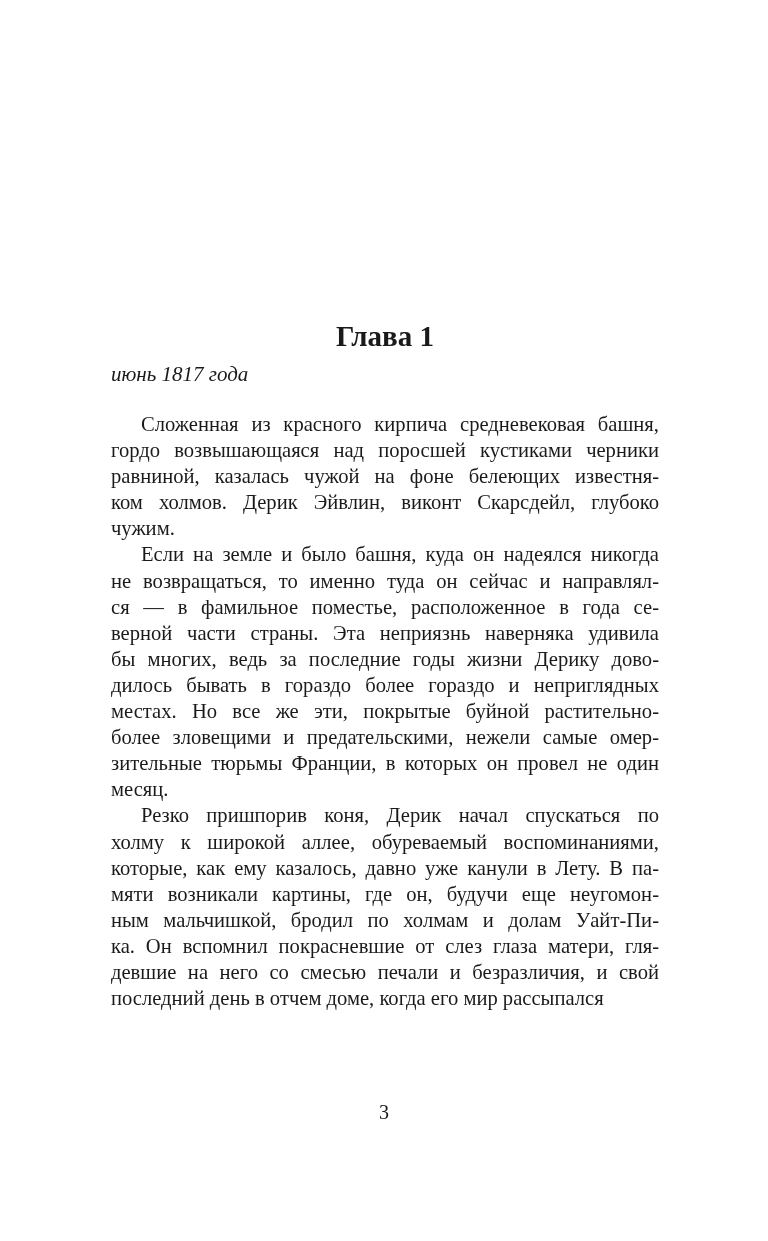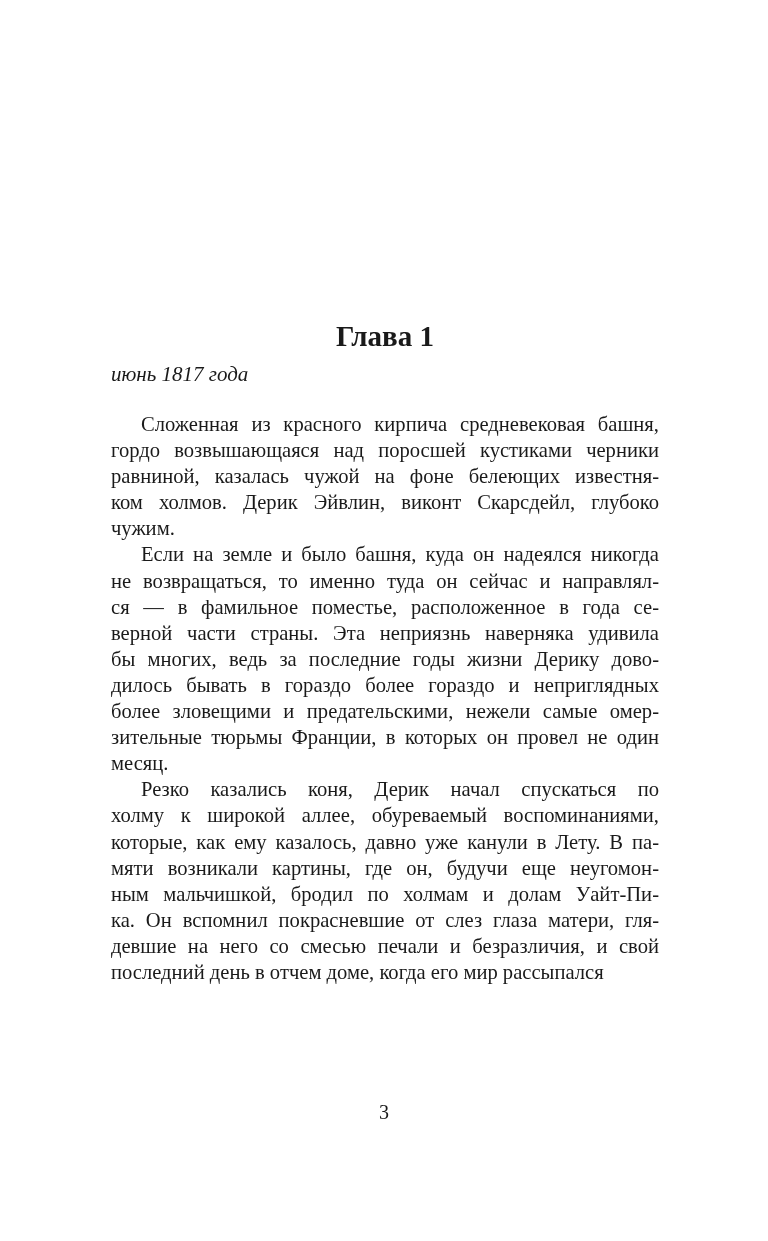--- a/index.html
+++ b/index.html
@@ -79,26 +79,27 @@
         <span class="line">ком холмов. Дерик Эйвлин, виконт Скарсдейл, глубоко</span>
         <span class="line last">чужим.</span>
       </div>
       <div class="para">
         <span class="line indent">Если на земле и было башня, куда он надеялся никогда</span>
         <span class="line">не возвращаться, то именно туда он сейчас и направлял-</span>
         <span class="line">ся — в фамильное поместье, расположенное в года се-</span>
         <span class="line">верной части страны. Эта неприязнь наверняка удивила</span>
         <span class="line">бы многих, ведь за последние годы жизни Дерику дово-</span>
         <span class="line">дилось бывать в гораздо более гораздо и неприглядных</span>
+        <span class="line">местах. Но все же эти, покрытые буйной растительно-</span>
         <span class="line">более зловещими и предательскими, нежели самые омер-</span>
         <span class="line">зительные тюрьмы Франции, в которых он провел не один</span>
         <span class="line last">месяц.</span>
       </div>
       <div class="para">
-        <span class="line indent">Резко казались коня, Дерик начал спускаться по</span>
+        <span class="line indent">Резко пришпорив коня, Дерик начал спускаться по</span>
         <span class="line">холму к широкой аллее, обуреваемый воспоминаниями,</span>
         <span class="line">которые, как ему казалось, давно уже канули в Лету. В па-</span>
         <span class="line">мяти возникали картины, где он, будучи еще неугомон-</span>
         <span class="line">ным мальчишкой, бродил по холмам и долам Уайт-Пи-</span>
         <span class="line">ка. Он вспомнил покрасневшие от слез глаза матери, гля-</span>
         <span class="line">девшие на него со смесью печали и безразличия, и свой</span>
         <span class="line last">последний день в отчем доме, когда его мир рассыпался</span>
       </div>
     </div>
 </div>

